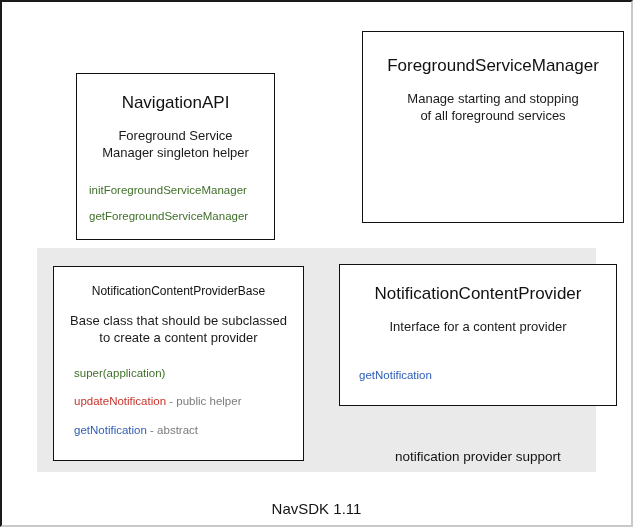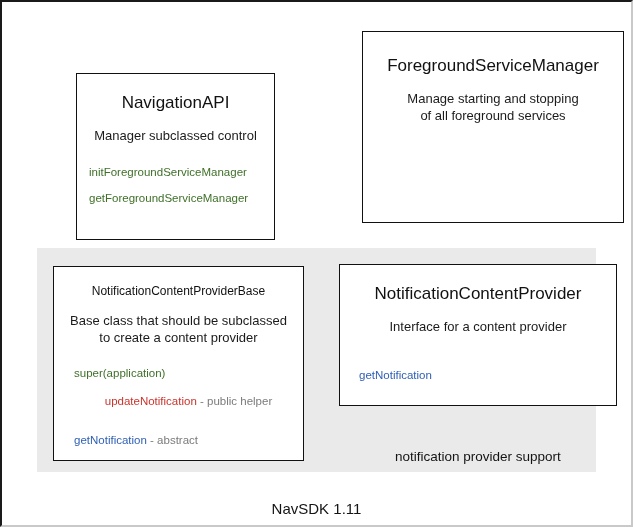--- a/index.html
+++ b/index.html
@@ -81,21 +81,22 @@
 
 <div id="diagram">
 
   <div class="group-panel" style="left:35px; top:246px; width:559px; height:224px;"></div>
 
   <div class="group-caption" style="left:393px; top:447px;">notification provider support</div>
 
   <div class="class-box" style="left:74px; top:71px; width:199px; height:167px;">
     <div class="class-title" style="margin-top:19px;">NavigationAPI</div>
     <div class="class-desc" style="margin-top:14px;">
-      <div>Manager subclassed control</div>
+      <div>Foreground Service</div>
+      <div>Manager singleton helper</div>
     </div>
     <div class="member-list" style="margin-top:21px; margin-left:12px;">
       <div class="member m-green" style="margin-bottom:12px;margin-top:17px;">initForegroundServiceManager</div>
       <div class="member m-green">getForegroundServiceManager</div>
     </div>
   </div>
 
   <div class="class-box" style="left:360px; top:29px; width:262px; height:192px;">
     <div class="class-title" style="margin-top:24px;">ForegroundServiceManager</div>
     <div class="class-desc" style="margin-top:14px;">
@@ -107,21 +108,21 @@
   <div class="class-box" style="left:51px; top:264px; width:251px; height:195px;">
     <div class="class-title" style="margin-top:18px; font-size:12px;">NotificationContentProviderBase</div>
     <div class="class-desc" style="margin-top:13px;text-align:center;">
       <div>Base class that should be subclassed</div>
       <div>to create a content provider</div>
     </div>
     <div class="member-list" style="margin-top:19px; margin-left:20px;">
       <div class="member" style="margin-bottom:14px;">
         <span class="m-green">super(application)</span><span class="m-note"></span>
       </div>
-      <div class="member" style="margin-bottom:24px;text-align:center;">
+      <div class="member" style="margin-bottom:14px;">
         <span class="m-red">updateNotification</span><span class="m-note"> - public helper</span>
       </div>
       <div class="member">
         <span class="m-blue">getNotification</span><span class="m-note"> - abstract</span>
       </div>
     </div>
   </div>
 
   <div class="class-box" style="left:337px; top:262px; width:278px; height:142px;">
     <div class="class-title" style="margin-top:19px;">NotificationContentProvider</div>

